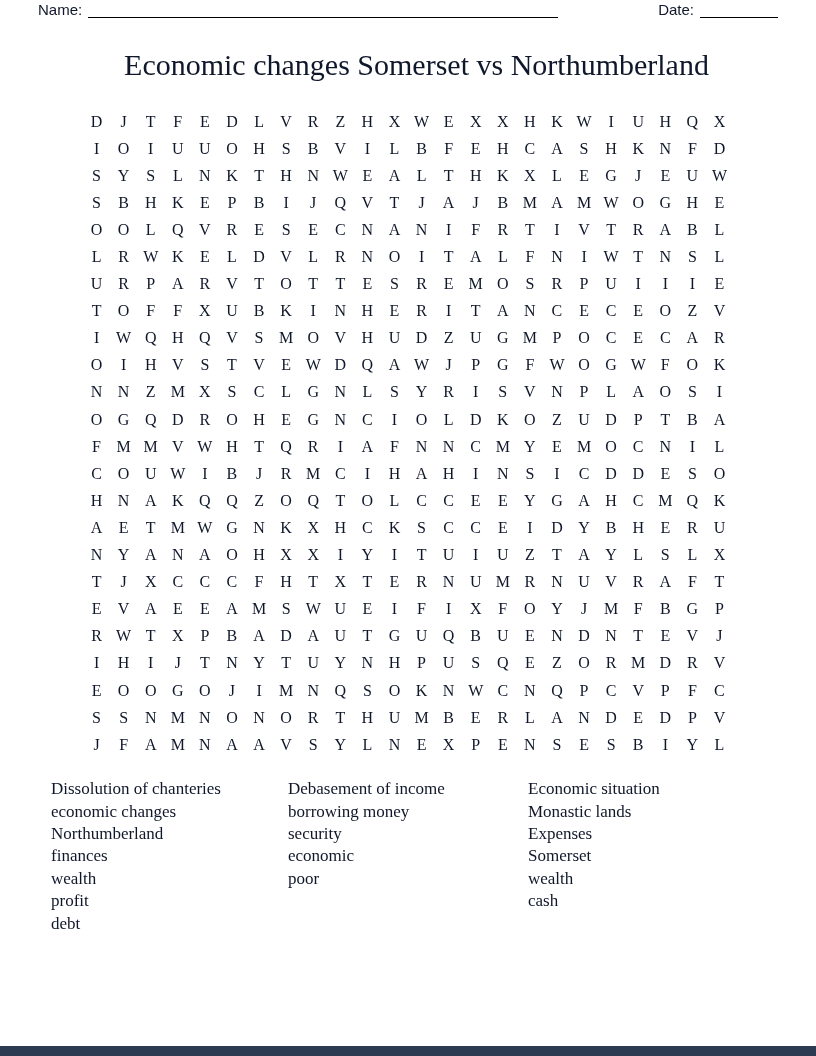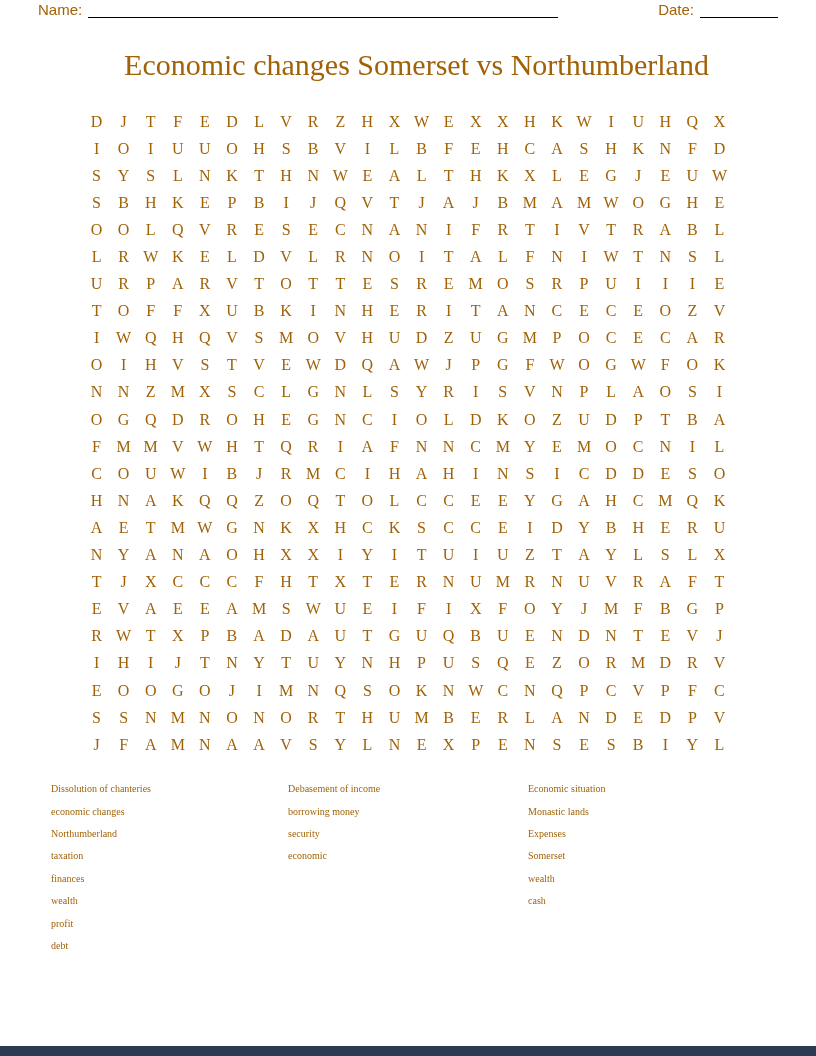--- a/index.html
+++ b/index.html
@@ -2,21 +2,21 @@
 <html><head>
 <meta charset="utf-8">
 <style>
   html, body { margin: 0; padding: 0; background: #ffffff; }
   .page {
     position: relative;
     width: 816px;
     height: 1056px;
     background: #ffffff;
     overflow: hidden;
-    color: #a16207;
+    color: #0f172a;
     font-family: "Liberation Sans", sans-serif;
   }
   .top-row {
     display: flex;
     justify-content: space-between;
     align-items: flex-end;
     margin: 0 38px;
     padding-top: 1px;
     font-size: 15px;
   }
@@ -48,21 +48,21 @@
     height: 27.1px;
     display: flex;
     align-items: center;
     justify-content: center;
   }
   .words {
     display: grid;
     grid-template-columns: 237px 240px auto;
     margin: 20px 0 0 51px;
     font-family: "Liberation Serif", serif;
-    font-size: 10px;
+    font-size: 17px;
     line-height: 22.4px;
   }
   .footer-bar {
     position: absolute;
     left: 0; right: 0; bottom: 0;
     height: 10px;
     background: #2d3b52;
   }
 </style>
 </head>
@@ -660,31 +660,31 @@
       <span class="cell">I</span>
       <span class="cell">Y</span>
       <span class="cell">L</span>
     </div>
 
   <div class="words" id="word-list">
       <div class="word-col">
         <div class="word">Dissolution of chanteries</div>
         <div class="word">economic changes</div>
         <div class="word">Northumberland</div>
-        <div class="word">taxation</div>
         <div class="word">finances</div>
         <div class="word">wealth</div>
         <div class="word">profit</div>
         <div class="word">debt</div>
       </div>
       <div class="word-col">
         <div class="word">Debasement of income</div>
         <div class="word">borrowing money</div>
         <div class="word">security</div>
         <div class="word">economic</div>
+        <div class="word">poor</div>
       </div>
       <div class="word-col">
         <div class="word">Economic situation</div>
         <div class="word">Monastic lands</div>
         <div class="word">Expenses</div>
         <div class="word">Somerset</div>
         <div class="word">wealth</div>
         <div class="word">cash</div>
       </div>
     </div>

